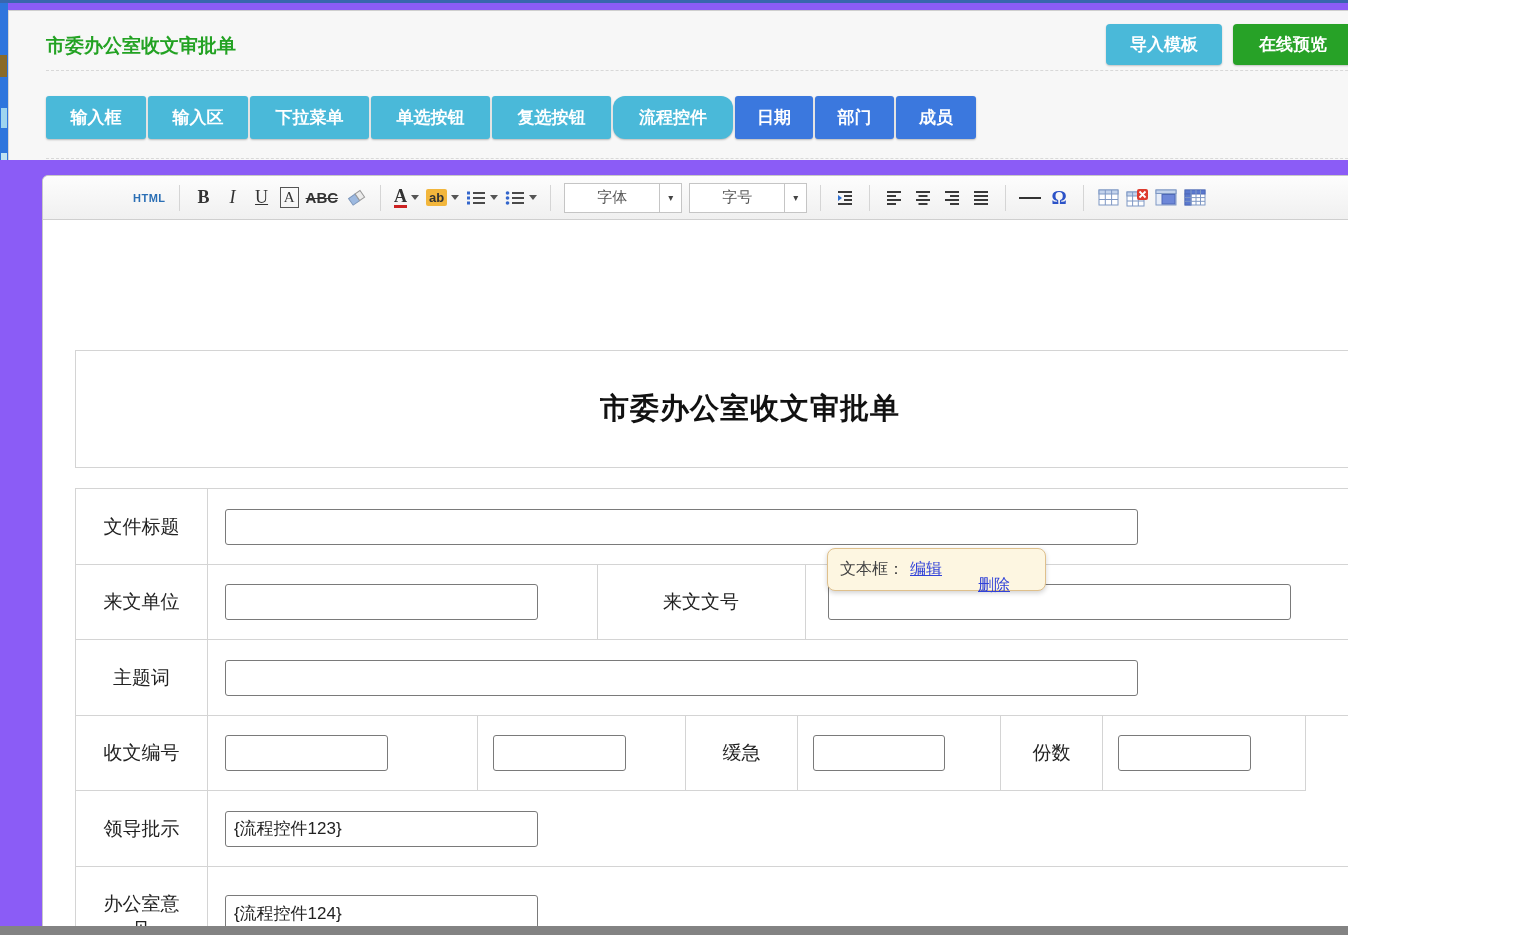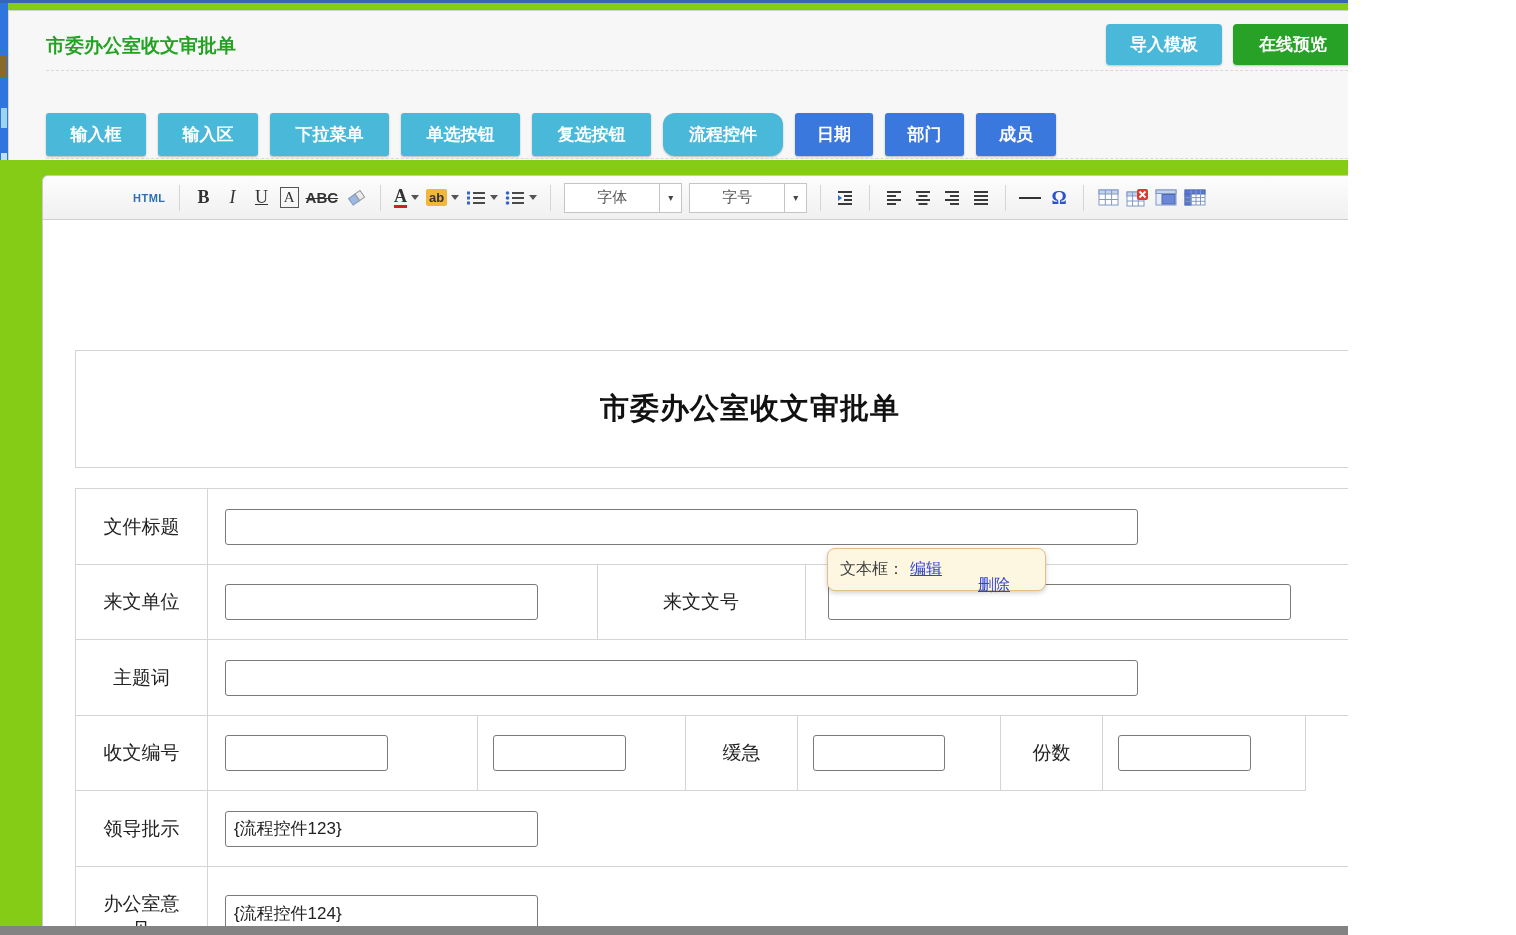--- a/index.html
+++ b/index.html
@@ -1,17 +1,17 @@
 <!DOCTYPE html>
 <html><head>
 <meta charset="utf-8">
 <style>
   html,body{margin:0;padding:0;}
   body{font-family:"Liberation Sans",sans-serif;background:#fff;}
-  .root{position:relative;width:1348px;height:935px;overflow:hidden;background:#84cc16;}
+  .root{position:relative;width:1348px;height:935px;overflow:hidden;background:#8b5cf6;}
 
   
   .top-line{position:absolute;left:0;top:0;width:1516px;height:3px;background:#3866ae;}
   .left-strip{position:absolute;left:0;top:3px;width:8px;height:157px;background:#2e75dd;overflow:hidden;}
   .left-strip .f1{position:absolute;left:0;top:52px;width:7px;height:22px;background:#8a6a28;}
   .left-strip .f2{position:absolute;left:1px;top:105px;width:6px;height:20px;background:#9fd4ef;}
   .left-strip .f3{position:absolute;left:1px;top:150px;width:6px;height:7px;background:#bfe2f2;}
 
   
   .header{position:absolute;left:8px;top:10px;width:1508px;height:150px;background:#f7f7f7;
@@ -19,21 +19,21 @@
   .hdr-title{position:absolute;left:37px;top:22px;font-size:19px;font-weight:bold;color:#23a223;}
   .dash{position:absolute;left:37px;right:28px;border-top:1px dashed #d8d8d8;}
   .dash1{top:59px;}
   .dash2{top:147px;}
   .actions{position:absolute;left:1089px;top:13px;display:flex;gap:11px;padding-left:8px;}
   .act{height:41px;border:none;border-radius:4px;color:#fff;font-size:17px;font-weight:bold;
        font-family:"Liberation Sans",sans-serif;cursor:pointer;box-shadow:0 1px 2px rgba(0,0,0,.22);}
   .act.import{width:116px;background:#4ab9d9;}
   .act.preview{width:120px;background:#27a227;}
   .act.save{width:120px;background:#d9442f;}
-  .components{position:absolute;left:37px;top:102px;display:flex;gap:12px;}
+  .components{position:absolute;left:37px;top:85px;display:flex;gap:2px;}
   .comp{height:43px;border:none;border-radius:3px;color:#fff;font-size:17px;font-weight:bold;
         font-family:"Liberation Sans",sans-serif;cursor:pointer;box-shadow:0 1px 2px rgba(0,0,0,.25);}
   .comp.cyan{background:#4ab9d9;}
   .comp.blue{background:#3b78de;}
   .w100{width:100px;}.w119{width:119px;}.w120{width:120px;border-radius:12px;}.w78{width:78px;}.w79{width:79px;}.w80{width:80px;}
 
   
   .editor{position:absolute;left:42px;top:175px;width:1449px;height:760px;background:#fff;
           border:1px solid #c8c8c8;border-radius:6px 6px 0 0;box-sizing:border-box;}
   .toolbar{height:44px;display:flex;align-items:center;padding:0 10px 0 90px;gap:7px;

